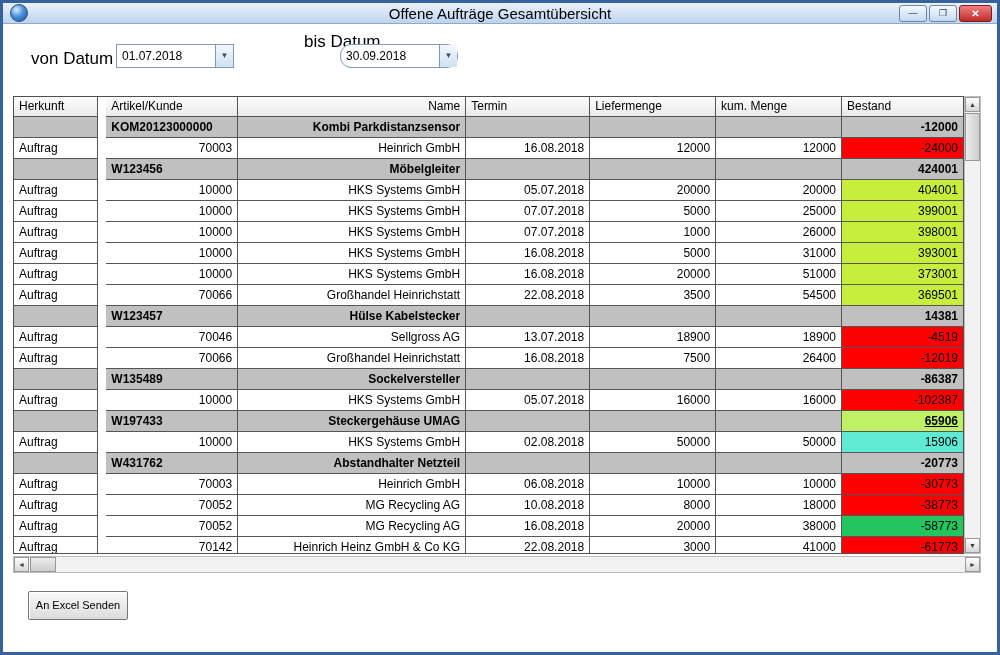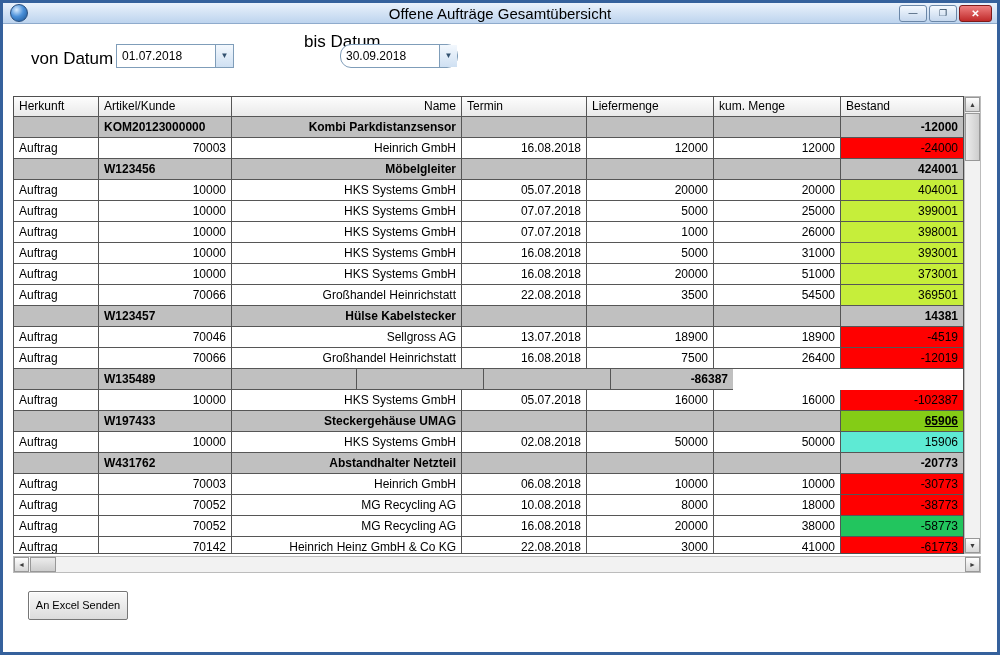--- a/index.html
+++ b/index.html
@@ -65,21 +65,21 @@
   .grid {
     position: absolute; left: 0; top: 0; width: 951px; height: 458px;
     overflow: hidden; border: 1px solid #4f4f4f; background: #fff;
   }
   .row { display: flex; }
   .cell {
     height: 21px; line-height: 20px; font-size: 12px; padding: 0 5px;
     border-right: 1px solid #565656; border-bottom: 1px solid #565656;
     white-space: nowrap; overflow: hidden; color: #000;
   }
-  .c0 { width: 85px; } .c1 { width: 133px; } .c2 { width: 230px; text-align: right; }
+  .c0 { width: 85px; } .c1 { width: 133px; margin-left: 8px; } .c2 { width: 230px; text-align: right; }
   .c3 { width: 125px; } .c4 { width: 127px; } .c5 { width: 127px; }
   .c6 { width: 122px; border-right: none; }
   .header-row .cell {
     height: 20px; line-height: 19px;
     background: linear-gradient(#fdfdfd, #e9e9e9);
   }
   .row.detail .c1, .row.detail .c3, .row.detail .c4,
   .row.detail .c5, .row.detail .c6 { text-align: right; }
   .row.group .cell { font-weight: bold; }
   .row.group .c6 { text-align: right; }
@@ -266,20 +266,21 @@
               <div class="cell c1">70066</div>
               <div class="cell c2">Großhandel Heinrichstatt</div>
               <div class="cell c3">16.08.2018</div>
               <div class="cell c4">7500</div>
               <div class="cell c5">26400</div>
               <div class="cell c6" style="background: rgb(255, 0, 0);">-12019</div>
             </div>
             <div class="row group">
               <div class="cell c0" style="background: rgb(192, 192, 192);"></div>
               <div class="cell c1" style="background: rgb(192, 192, 192);">W135489</div>
+              <div class="cell c2" style="background: rgb(192, 192, 192);">Sockelversteller</div>
               <div class="cell c3" style="background: rgb(192, 192, 192);"></div>
               <div class="cell c4" style="background: rgb(192, 192, 192);"></div>
               <div class="cell c5" style="background: rgb(192, 192, 192);"></div>
               <div class="cell c6" style="background: rgb(192, 192, 192);">-86387</div>
             </div>
             <div class="row detail">
               <div class="cell c0">Auftrag</div>
               <div class="cell c1">10000</div>
               <div class="cell c2">HKS Systems GmbH</div>
               <div class="cell c3">05.07.2018</div>
@@ -287,21 +288,21 @@
               <div class="cell c5">16000</div>
               <div class="cell c6" style="background: rgb(255, 0, 0);">-102387</div>
             </div>
             <div class="row group">
               <div class="cell c0" style="background: rgb(192, 192, 192);"></div>
               <div class="cell c1" style="background: rgb(192, 192, 192);">W197433</div>
               <div class="cell c2" style="background: rgb(192, 192, 192);">Steckergehäuse UMAG</div>
               <div class="cell c3" style="background: rgb(192, 192, 192);"></div>
               <div class="cell c4" style="background: rgb(192, 192, 192);"></div>
               <div class="cell c5" style="background: rgb(192, 192, 192);"></div>
-              <div class="cell c6" style="background: #84cc16; text-decoration: underline;">65906</div>
+              <div class="cell c6" style="background: #bef264; text-decoration: underline;">65906</div>
             </div>
             <div class="row detail">
               <div class="cell c0">Auftrag</div>
               <div class="cell c1">10000</div>
               <div class="cell c2">HKS Systems GmbH</div>
               <div class="cell c3">02.08.2018</div>
               <div class="cell c4">50000</div>
               <div class="cell c5">50000</div>
               <div class="cell c6" style="background: #5eead4;">15906</div>
             </div>

